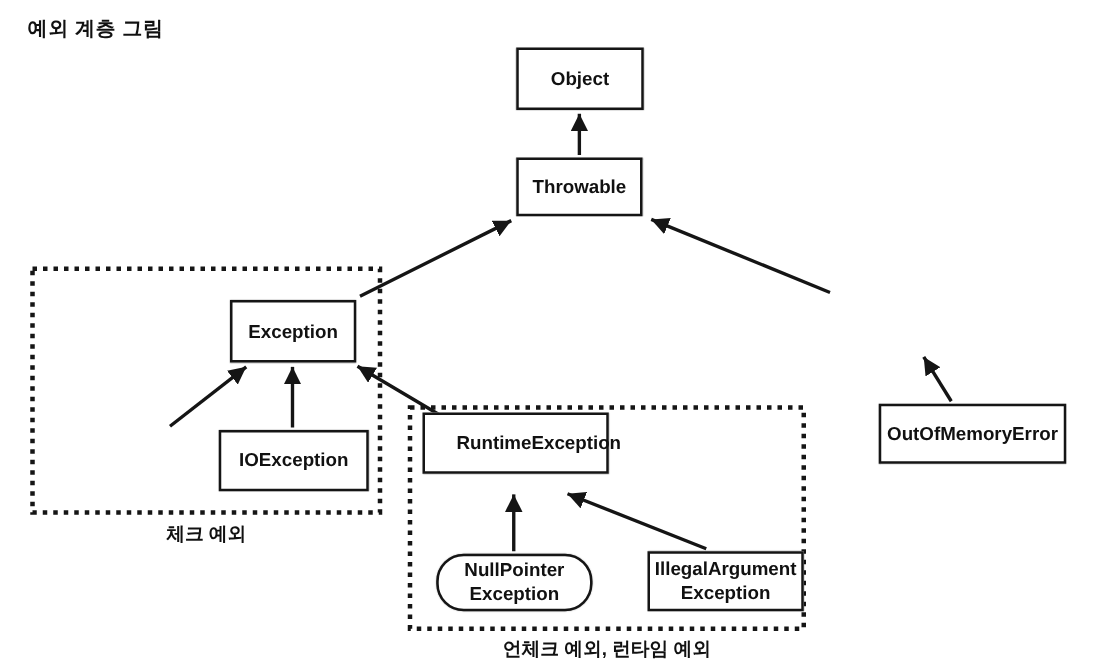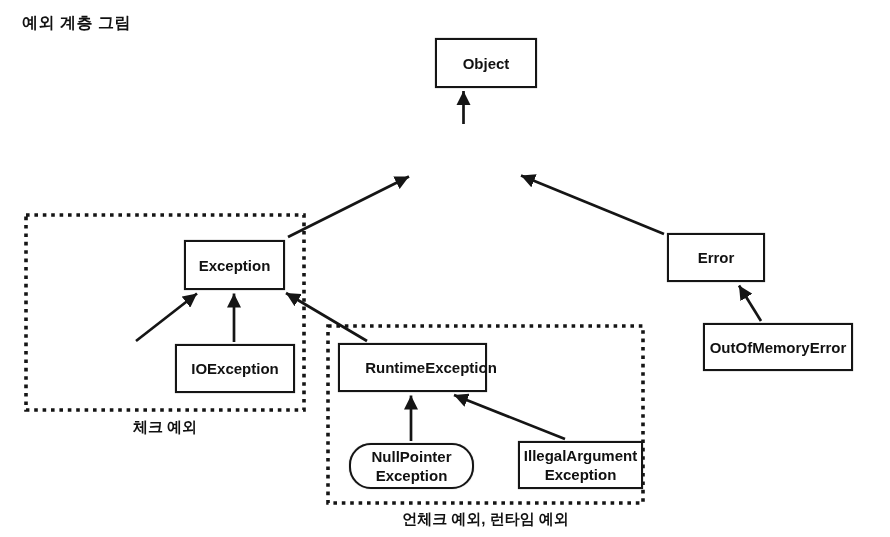--- a/index.html
+++ b/index.html
@@ -33,27 +33,27 @@
     display: flex;
     align-items: center;
     justify-content: center;
     font-size: 15px;
     font-weight: bold;
     text-align: center;
     line-height: 19px;
     white-space: pre-line;
     box-shadow: 0 0 1px rgba(0,0,0,0.55);
   }
-  .n-object          { left: 435px; top:  38px; width: 102px; height: 50px; }
+  .n-object          { left: 413px; top:  38px; width: 102px; height: 50px; }
   .n-throwable       { left: 413px; top: 126px; width: 101px; height: 47px; }
   .n-exception       { left: 184px; top: 240px; width: 101px; height: 50px; }
   .n-error           { left: 667px; top: 233px; width:  98px; height: 49px; }
   .n-sql             { left:  39px; top: 344px; width: 121px; height: 49px; }
   .n-io              { left: 175px; top: 344px; width: 120px; height: 49px; text-align: center; }
-  .n-runtime         { left: 338px; top: 343px; width: 149px; height: 49px; padding-left: 37px; }
+  .n-runtime         { left: 338px; top: 330px; width: 149px; height: 49px; padding-left: 37px; }
   .n-nullpointer     { left: 349px; top: 443px; width: 125px; height: 46px; border-radius: 22px; }
   .n-illegalargument { left: 506px; top: 441px; width: 125px; height: 48px; margin-left: 12px; }
   .n-oom             { left: 703px; top: 323px; width: 150px; height: 48px; }
   .group-label {
     position: absolute;
     font-size: 15px;
     font-weight: bold;
     text-align: center;
   }
   .gl-checked   { left:  24px; top: 418px; width: 282px; }
@@ -83,25 +83,25 @@
     <line x1="234" y1="342" x2="234" y2="293.5" stroke="#151515" stroke-width="2.7" marker-end="url(#arrowhead)"></line>
     <line x1="367" y1="341" x2="286" y2="293" stroke="#151515" stroke-width="2.7" marker-end="url(#arrowhead)"></line>
     <line x1="411" y1="441" x2="411" y2="395.5" stroke="#151515" stroke-width="2.7" marker-end="url(#arrowhead)"></line>
     <line x1="565" y1="439" x2="454" y2="395" stroke="#151515" stroke-width="2.7" marker-end="url(#arrowhead)"></line>
     <line x1="761" y1="321" x2="739" y2="285.5" stroke="#151515" stroke-width="2.7" marker-end="url(#arrowhead)"></line>
   </svg>
 
   <div class="node n-object">
     <span>Object</span>
   </div>
+  <div class="node n-throwable">
+    <span>Throwable</span>
+  </div>
   <div class="node n-exception">
     <span>Exception</span>
-  </div>
-  <div class="node n-error">
-    <span>Error</span>
   </div>
   <div class="node n-io">
     <span>IOException</span>
   </div>
   <div class="node n-runtime">
     <span>RuntimeException</span>
   </div>
   <div class="node n-nullpointer">
     <span>NullPointer
 Exception</span>

